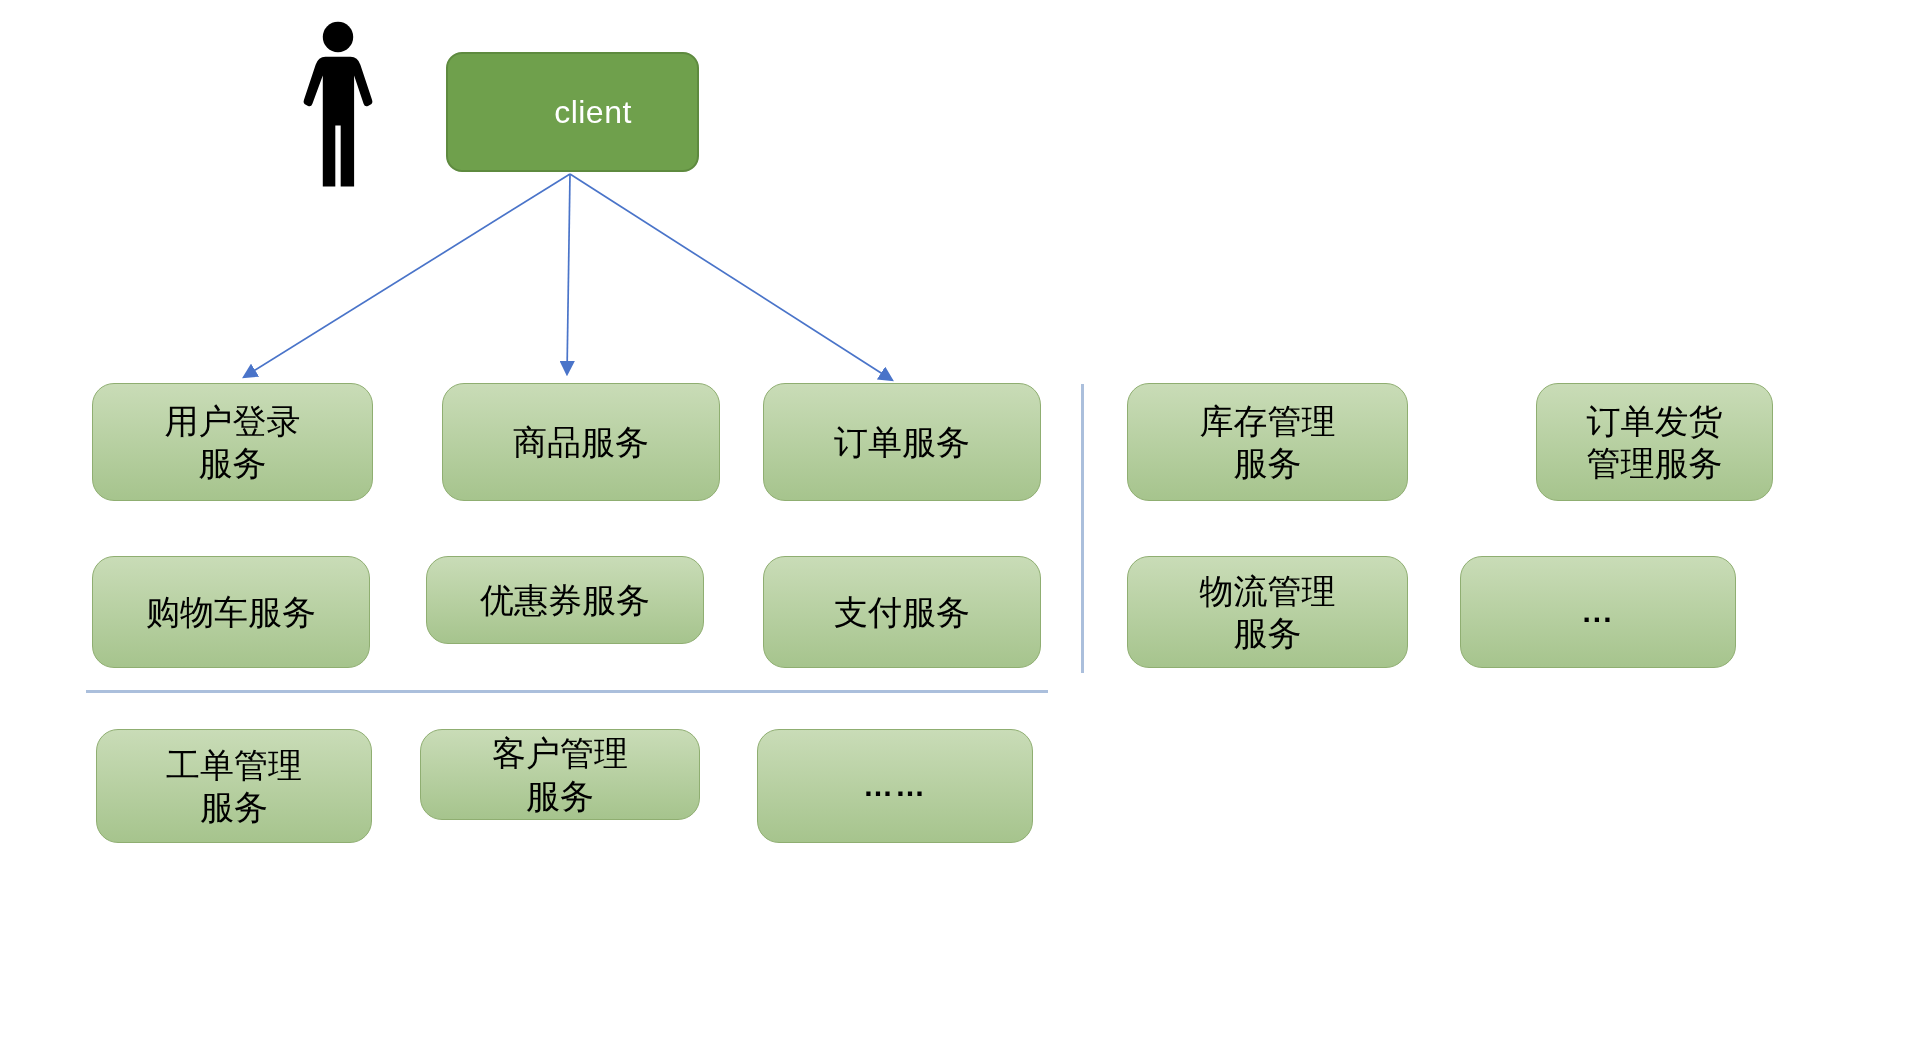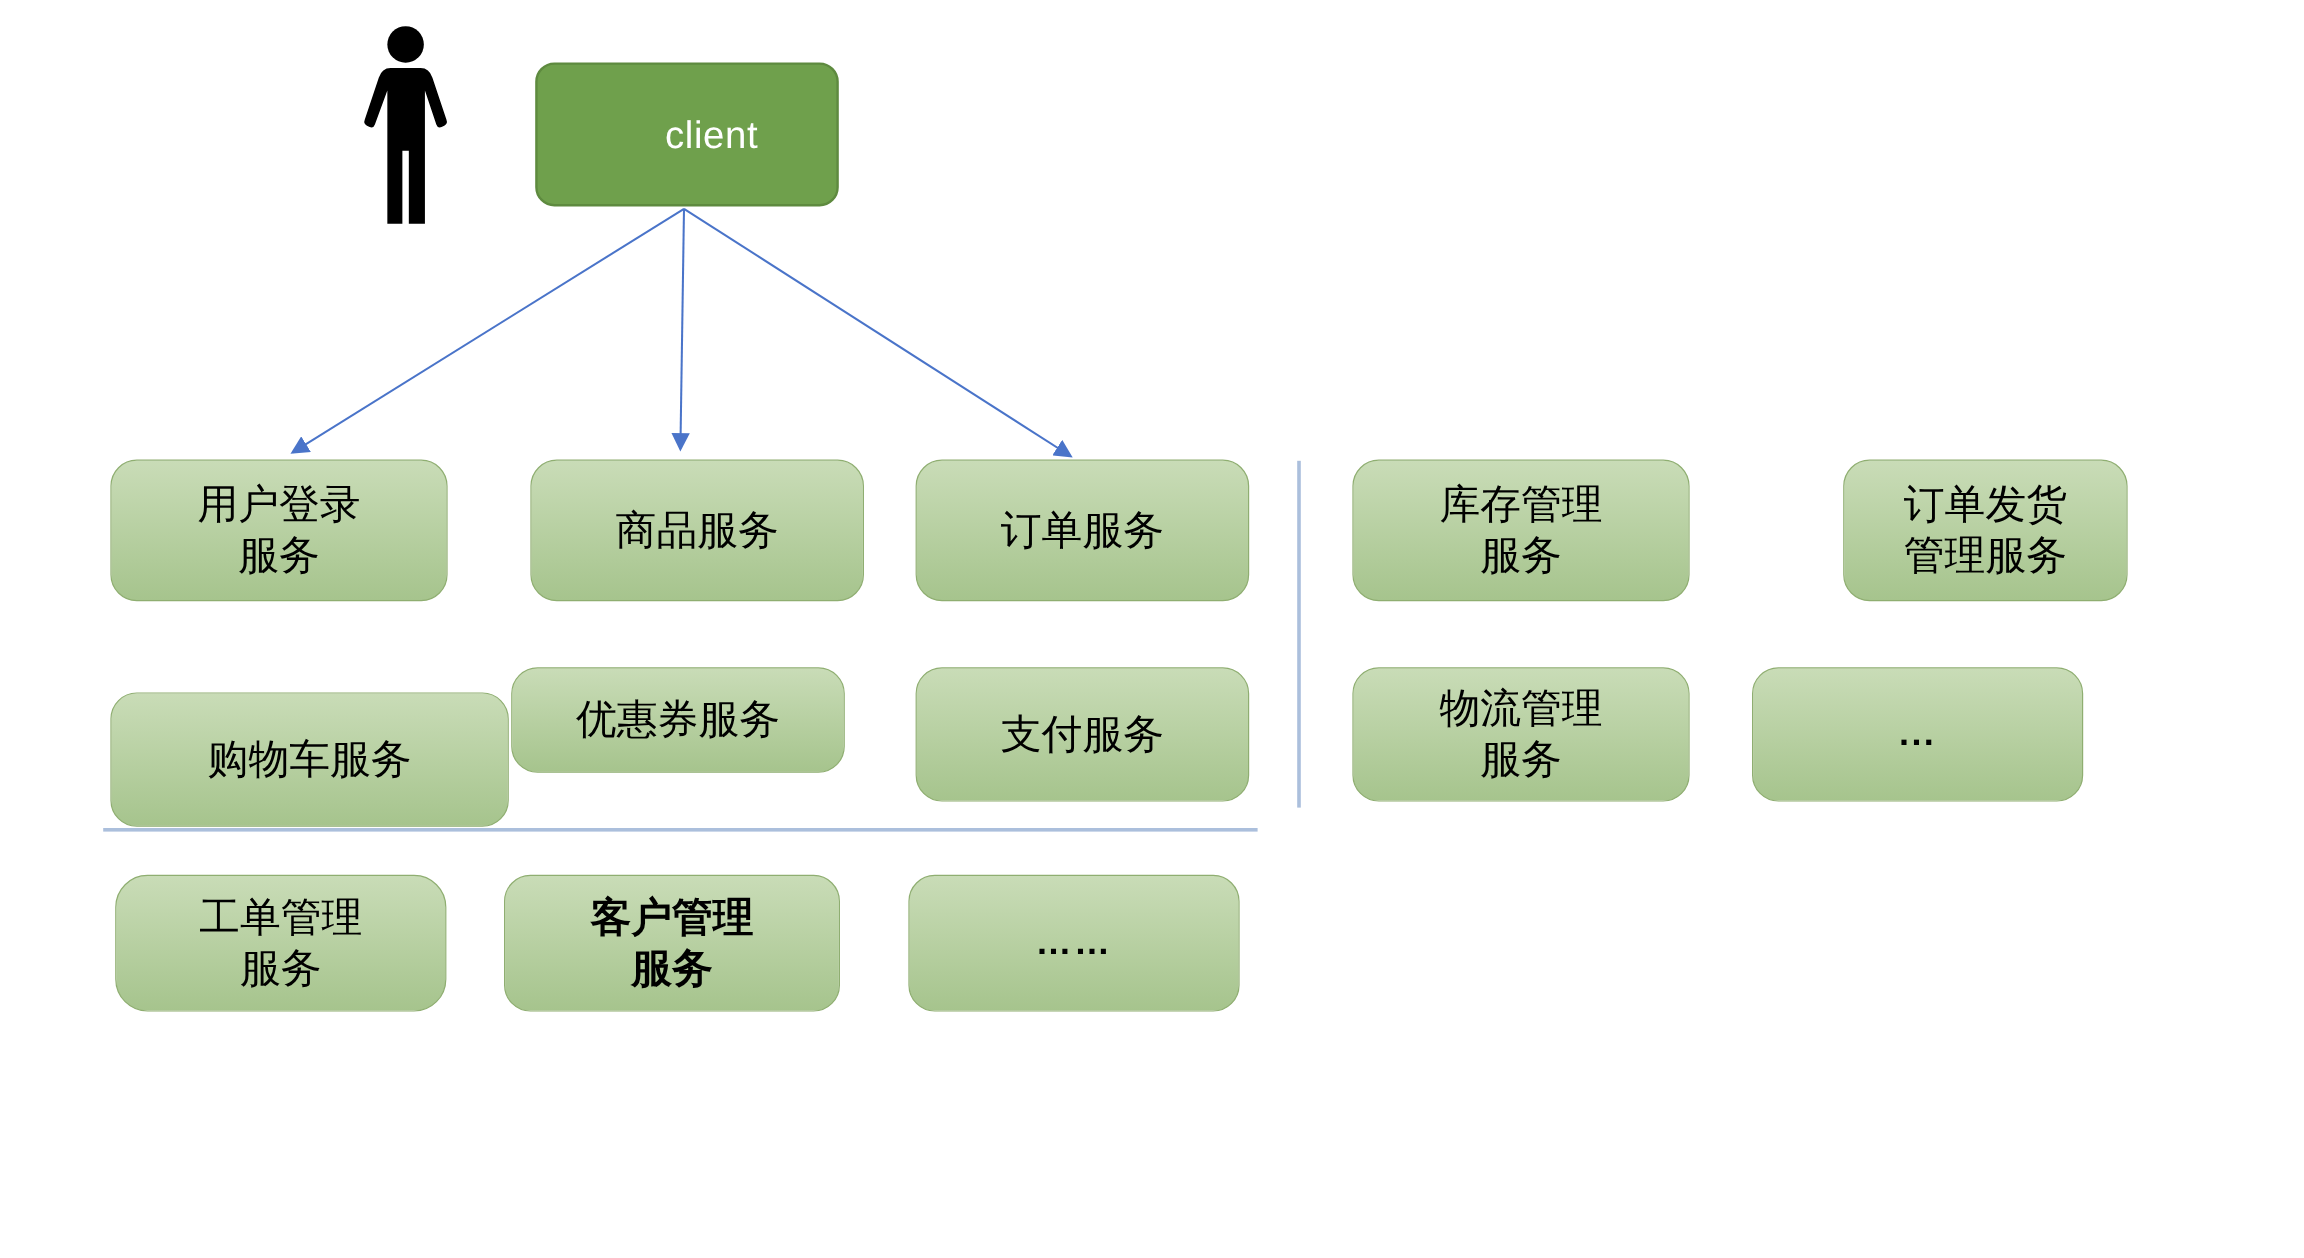--- a/index.html
+++ b/index.html
@@ -47,28 +47,28 @@
   }
   .sbox .dots { font-weight: 700; font-size: 30px; letter-spacing: 2px; }
 
   
   #b-user      { left: 92px;   top: 383px; width: 281px; height: 118px; }
   #b-product   { left: 442px;  top: 383px; width: 278px; height: 118px; }
   #b-order     { left: 763px;  top: 383px; width: 278px; height: 118px; justify-content: center; }
   #b-inventory { left: 1127px; top: 383px; width: 281px; height: 118px; }
   #b-shipping  { left: 1536px; top: 383px; width: 237px; height: 118px; }
   
-  #b-cart      { left: 92px;   top: 556px; width: 332px; height: 112px; margin-top: 21px; }
+  #b-cart      { left: 92px;   top: 556px; width: 278px; height: 112px; }
   #b-coupon    { left: 426px;  top: 556px; width: 278px; height: 88px; text-align: center; }
   #b-payment   { left: 763px;  top: 556px; width: 278px; height: 112px; }
   #b-logistics { left: 1127px; top: 556px; width: 281px; height: 112px; }
   #b-more-r    { left: 1460px; top: 556px; width: 276px; height: 112px; }
   
-  #b-workorder { left: 96px;   top: 729px; width: 276px; height: 114px; border-radius: 27px; }
-  #b-customer  { left: 420px;  top: 729px; width: 280px; height: 114px; font-weight: bold; }
+  #b-workorder { left: 96px;   top: 729px; width: 276px; height: 114px; }
+  #b-customer  { left: 420px;  top: 729px; width: 280px; height: 91px; }
   #b-more-l    { left: 757px;  top: 729px; width: 276px; height: 114px; }
 
   
   .v-divider { left: 1081px; top: 384px; width: 3px;  height: 289px; background: var(--divider-blue); }
   .h-divider { left: 86px;   top: 690px; width: 962px; height: 3px;  background: var(--divider-blue); }
 </style>
 </head>
 <body>
 
 <div class="canvas">

